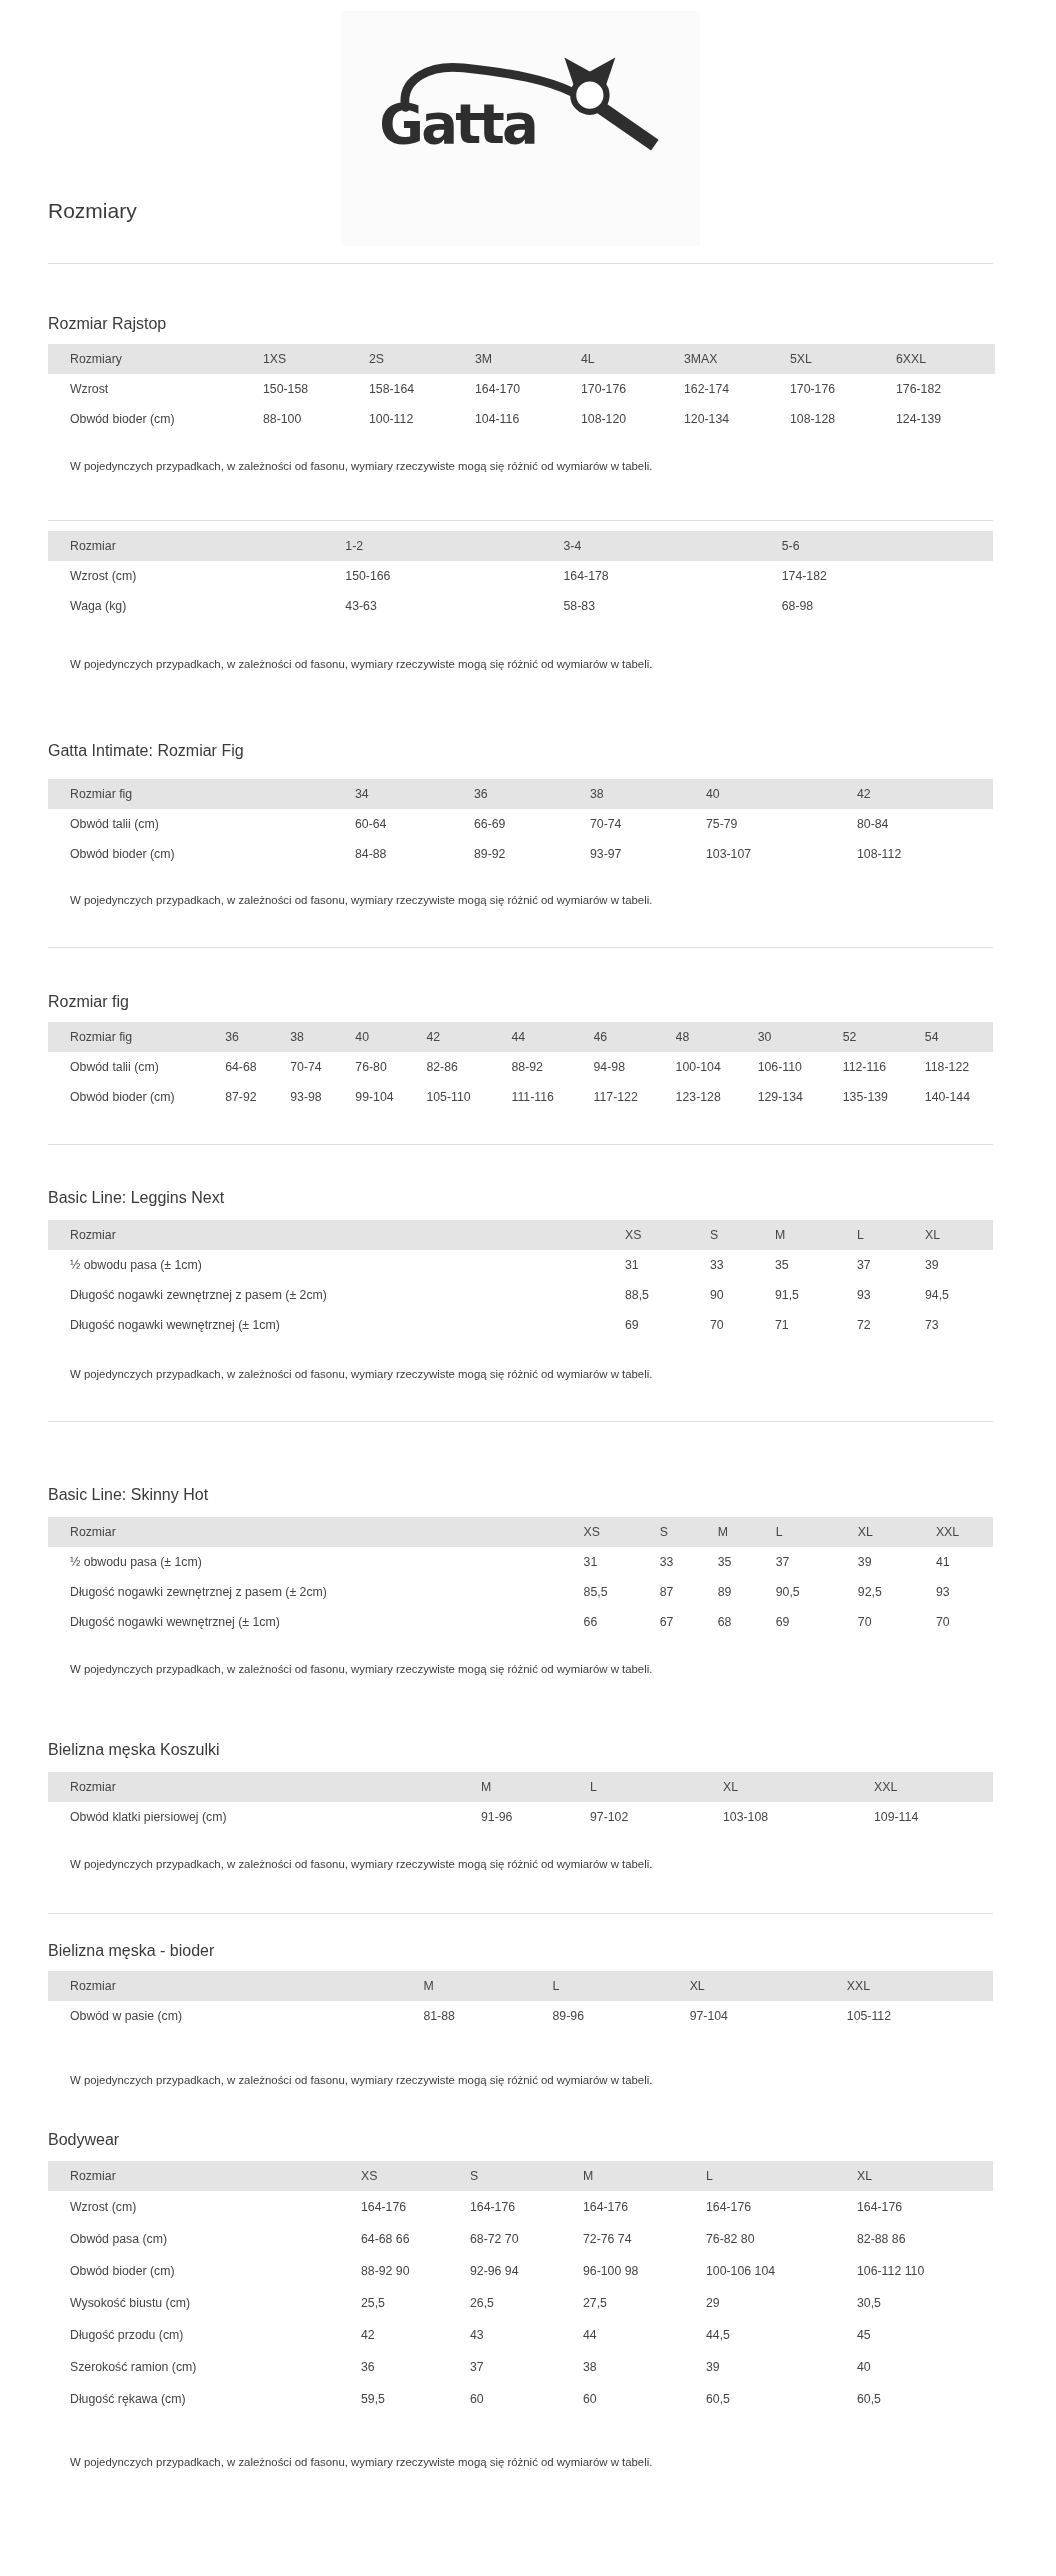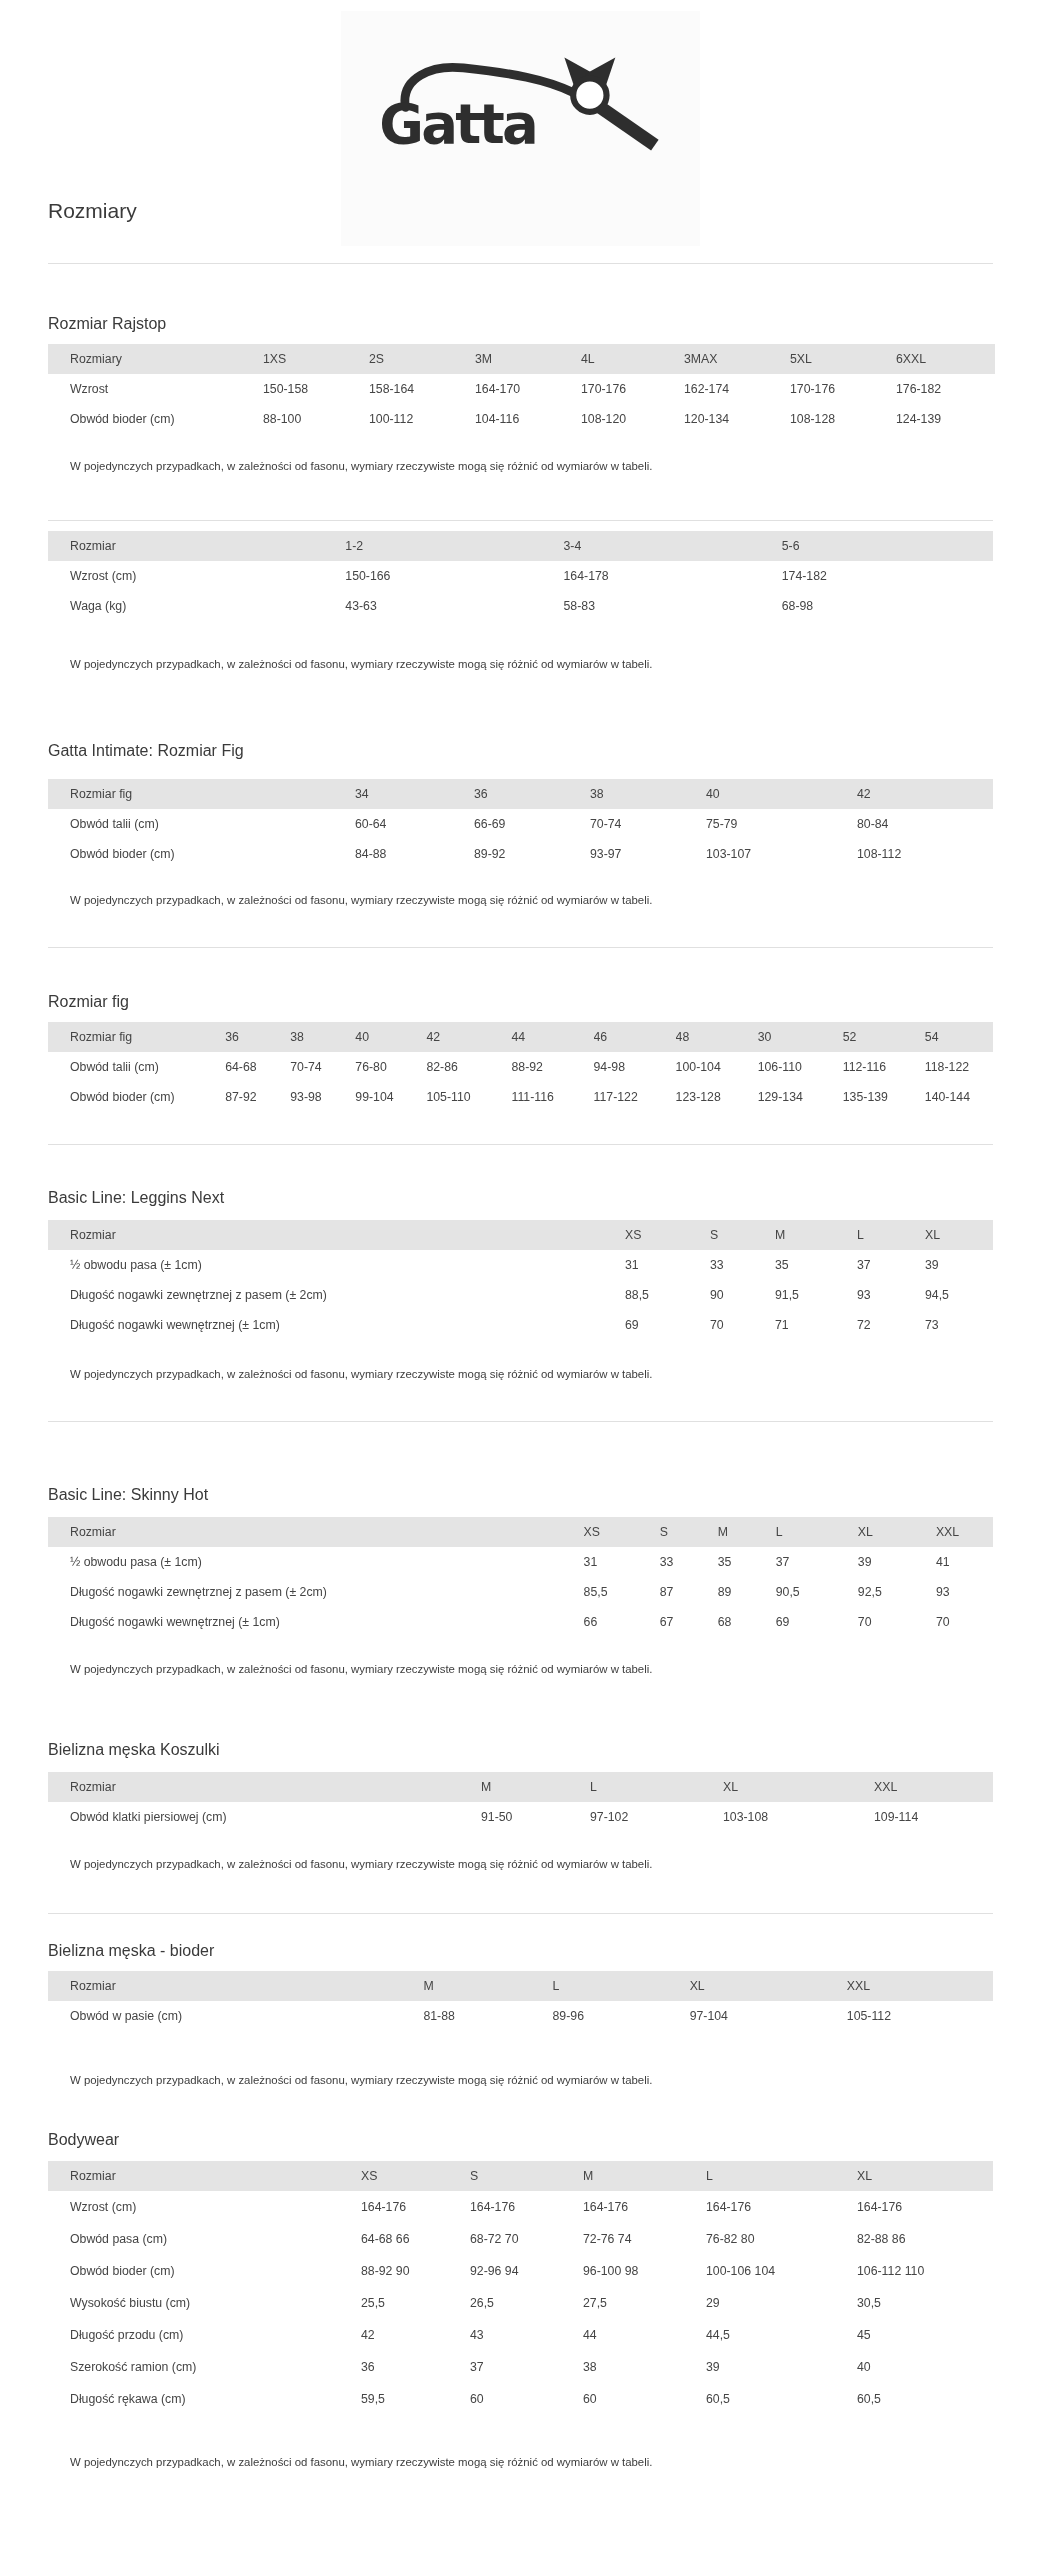--- a/index.html
+++ b/index.html
@@ -411,21 +411,21 @@
             <th>Rozmiar</th>
             <th>M</th>
             <th>L</th>
             <th>XL</th>
             <th>XXL</th>
           </tr>
         </thead>
         <tbody>
           <tr>
             <td>Obwód klatki piersiowej (cm)</td>
-            <td>91-50</td>
+            <td>91-96</td>
             <td>97-102</td>
             <td>103-108</td>
             <td>109-114</td>
           </tr>
         </tbody>
       </table>
     <p class="note" style="margin-top:25px">W pojedynczych przypadkach, w zależności od fasonu, wymiary rzeczywiste mogą się różnić od wymiarów w tabeli.</p>
   </section>
 
   <hr class="divider" style="margin-top:42px">

